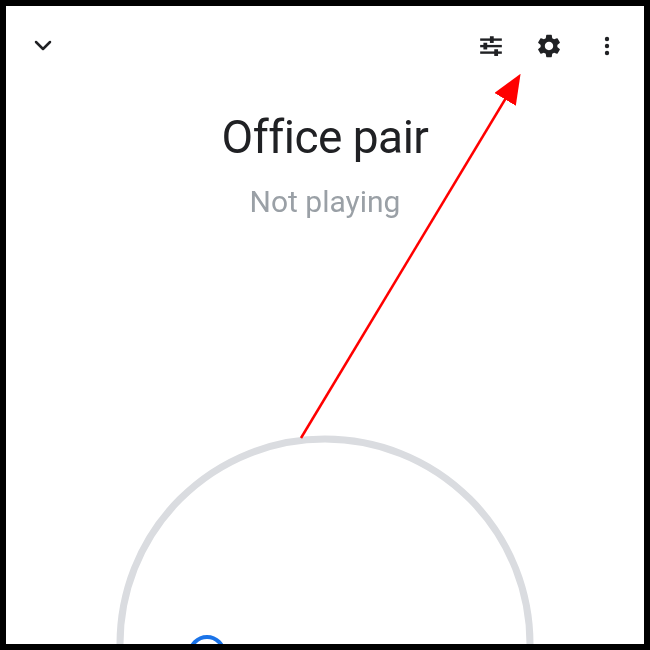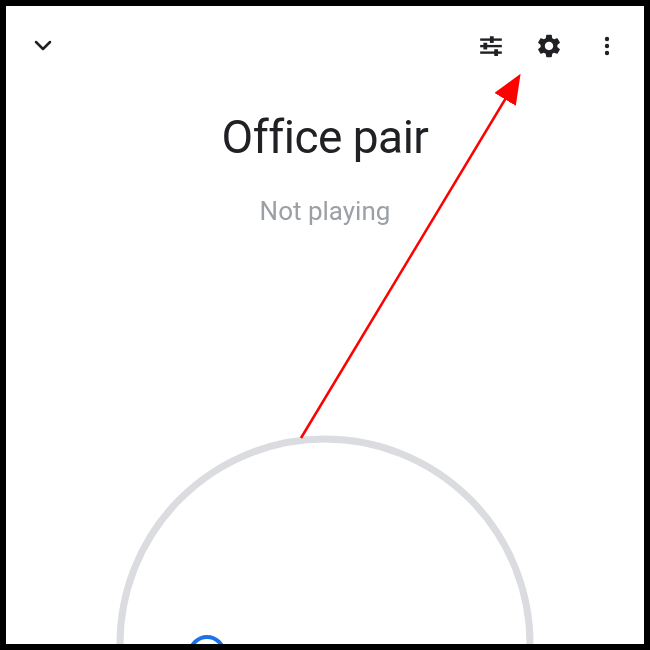--- a/index.html
+++ b/index.html
@@ -44,24 +44,24 @@
       text-align: center;
       padding-top: 44px;
     }
     .title {
       font-size: 46px;
       font-weight: 400;
       color: #202124;
       letter-spacing: -0.5px;
     }
     .subtitle {
-      font-size: 26px;
+      font-size: 30px;
       font-weight: 400;
       color: #9aa0a6;
-      margin-top: 32px;
+      margin-top: 20px;
     }
     .volume-ring {
       position: absolute;
       left: 50%;
       bottom: -225px;
       transform: translateX(-50%);
       width: 450px;
       height: 450px;
     }
     .volume-ring svg {

